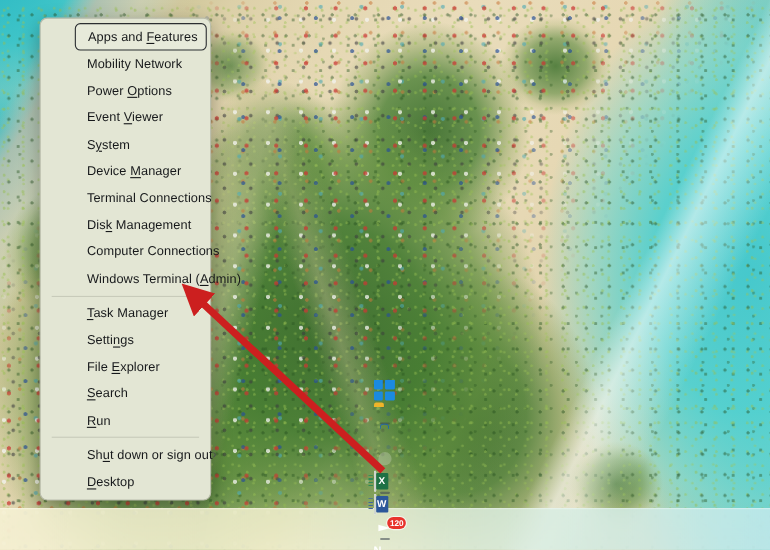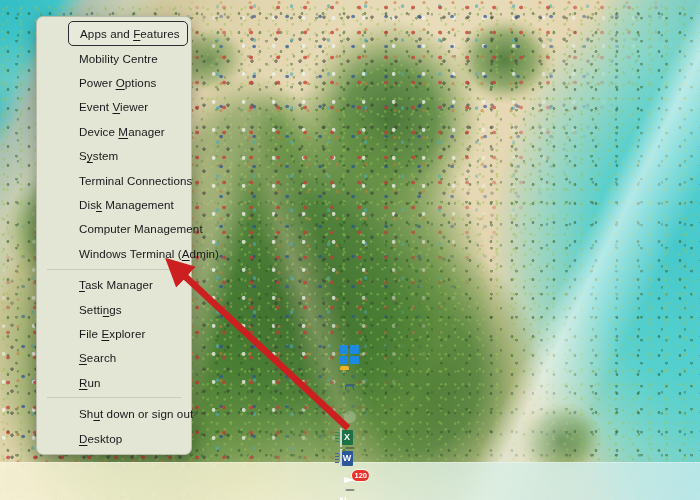--- a/index.html
+++ b/index.html
@@ -218,42 +218,42 @@
     <div class="wp-layer wp-path"></div>
     <div class="wp-layer wp-people"></div>
     <div class="wp-layer wp-surf"></div>
   </div>
 
   <div id="context-menu">
       <div class="mi focused">
         <span>Apps and <u>F</u>eatures</span>
       </div>
       <div class="mi">
-        <span>Mobility Centre</span>
+        <span>Mobility Network</span>
       </div>
       <div class="mi">
         <span>Power <u>O</u>ptions</span>
       </div>
       <div class="mi">
         <span>Event <u>V</u>iewer</span>
       </div>
       <div class="mi">
+        <span>S<u>y</u>stem</span>
+      </div>
+      <div class="mi">
         <span>Device <u>M</u>anager</span>
       </div>
       <div class="mi">
-        <span>S<u>y</u>stem</span>
-      </div>
-      <div class="mi">
         <span>Terminal Connections</span>
       </div>
       <div class="mi">
         <span>Dis<u>k</u> Management</span>
       </div>
       <div class="mi">
-        <span>Computer Management</span>
+        <span>Computer Connections</span>
       </div>
       <div class="mi">
         <span>Windows Terminal (<u>A</u>dmin)</span>
       </div>
       <div class="sep"></div>
       <div class="mi">
         <span><u>T</u>ask Manager</span>
       </div>
       <div class="mi">
         <span>Setti<u>n</u>gs</span>

